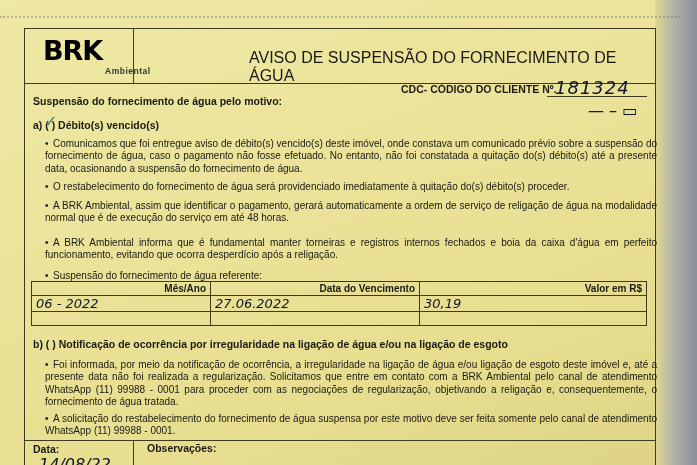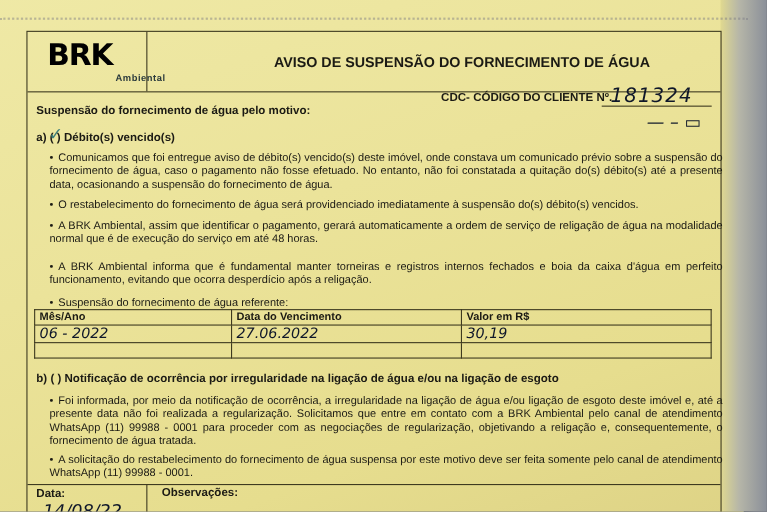--- a/index.html
+++ b/index.html
@@ -23,37 +23,37 @@
     }
     .form {
       position: absolute; left: 24px; top: 28px; width: 630px; height: 450px;
       border: 1.3px solid #3e3a20;
       color: #1b1a14;
     }
     .header { position: absolute; left: 0; top: 0; width: 630px; height: 54px; border-bottom: 1.3px solid #3e3a20; }
     .logo-box { position: absolute; left: 0; top: 0; width: 108px; height: 54px; border-right: 1.3px solid #3e3a20; }
     .logo-brk { position: absolute; left: 18px; top: 6px; font-size: 27px; font-weight: bold; color: #000000; letter-spacing: -1px; font-family: "DejaVu Sans", sans-serif; }
     .logo-sub { position: absolute; left: 42px; top: 37px; font-size: 8.5px; font-weight: bold; color: #2a3a3c; letter-spacing: 0.5px; margin-left: 38px; }
-    .title { position: absolute; left: 224px; top: 20px; font-size: 13px; font-weight: bold; }
+    .title { position: absolute; left: 224px; top: 20px; font-size: 16px; font-weight: normal; }
     .cdc { position: absolute; left: 376px; top: 54px; font-size: 10.5px; font-weight: bold; }
     .cdc-line { position: absolute; left: 522px; top: 67px; width: 100px; border-top: 1px solid #3e3a20; }
     .hand { font-family: "DejaVu Sans", sans-serif; color: #0f172a; font-style: italic; font-weight: normal; }
     .cdc-value { position: absolute; left: 530px; top: 48px; font-size: 18px; letter-spacing: 1px; }
     .cdc-marks { position: absolute; left: 563px; top: 72px; font-size: 16px; }
     .motive { position: absolute; left: 8px; top: 66px; font-size: 10.5px; font-weight: bold; text-align: right; }
     .sec-a { position: absolute; left: 8px; top: 90px; font-size: 10.5px; font-weight: bold; }
     .check { position: absolute; left: 19px; top: 83px; font-size: 16px; color: #3f7f7a; font-family: "DejaVu Sans", sans-serif; }
     .bullet { position: absolute; left: 8px; width: 612px; font-size: 10px; line-height: 12.3px; text-align: justify; margin-left: 12px; }
     .bullet .dot { display: inline-block; width: 8px; }
     .table {
       position: absolute; left: 6px; top: 252px; width: 616px; height: 44px;
       border: 1.2px solid #3e3a20; border-collapse: collapse;
     }
     .table td, .table th { border: 1.2px solid #3e3a20; font-size: 10px; height: 13px; padding: 0 4px; }
-    .table th { font-weight: bold; text-align: left; margin-top: 46px; }
+    .table th { font-weight: bold; text-align: right; margin-top: 46px; }
     .table td { font-size: 13px; }
     .sec-b { position: absolute; left: 8px; top: 309px; font-size: 10.5px; font-weight: bold; }
     .footer-line { position: absolute; left: 0; top: 411px; width: 630px; border-top: 1.2px solid #3e3a20; }
     .footer-divider { position: absolute; left: 108px; top: 411px; height: 40px; border-left: 1.2px solid #3e3a20; }
     .data-label { position: absolute; left: 8px; top: 414px; font-size: 10.5px; font-weight: bold; }
     .obs-label { position: absolute; left: 122px; top: 413px; font-size: 10.5px; font-weight: bold; }
     .data-hand { position: absolute; left: 14px; top: 426px; font-size: 16px; }
   </style>
 </head>
 <body>
@@ -75,21 +75,21 @@
   <div class="cdc-line"></div>
   <div class="cdc-value hand">181324</div>
   <div class="cdc-marks hand">— – ▭</div>
 
   <div class="motive">Suspensão do fornecimento de água pelo motivo:</div>
 
   <div class="sec-a">a) (   ) Débito(s) vencido(s)</div>
   <div class="check">✓</div>
 
   <div class="bullet" style="top:109px"><span class="dot">•</span><span>Comunicamos que foi entregue aviso de débito(s) vencido(s) deste imóvel, onde constava um comunicado prévio sobre a suspensão do fornecimento de água, caso o pagamento não fosse efetuado. No entanto, não foi constatada a quitação do(s) débito(s) até a presente data, ocasionando a suspensão do fornecimento de água.</span></div>
-  <div class="bullet" style="top:152px"><span class="dot">•</span><span>O restabelecimento do fornecimento de água será providenciado imediatamente à suspensão do(s) débito(s) vencidos.</span></div>
+  <div class="bullet" style="top:152px"><span class="dot">•</span><span>O restabelecimento do fornecimento de água será providenciado imediatamente à quitação do(s) débito(s) proceder.</span></div>
   <div class="bullet" style="top:171px"><span class="dot">•</span><span>A BRK Ambiental, assim que identificar o pagamento, gerará automaticamente a ordem de serviço de religação de água na modalidade normal que é de execução do serviço em até 48 horas.</span></div>
   <div class="bullet" style="top:208px"><span class="dot">•</span><span>A BRK Ambiental informa que é fundamental manter torneiras e registros internos fechados e boia da caixa d'água em perfeito funcionamento, evitando que ocorra desperdício após a religação.</span></div>
   <div class="bullet" style="top:241px"><span class="dot">•</span><span>Suspensão do fornecimento de água referente:</span></div>
 
   <table class="table">
     <tbody>
         <tr>
       <th style="width:170px">Mês/Ano</th>
       <th style="width:200px">Data do Vencimento</th>
       <th>Valor em R$</th>

